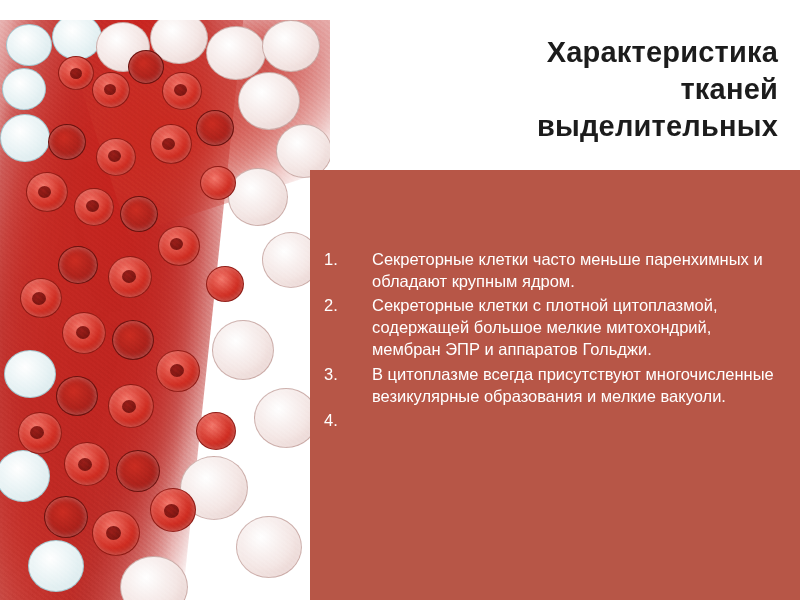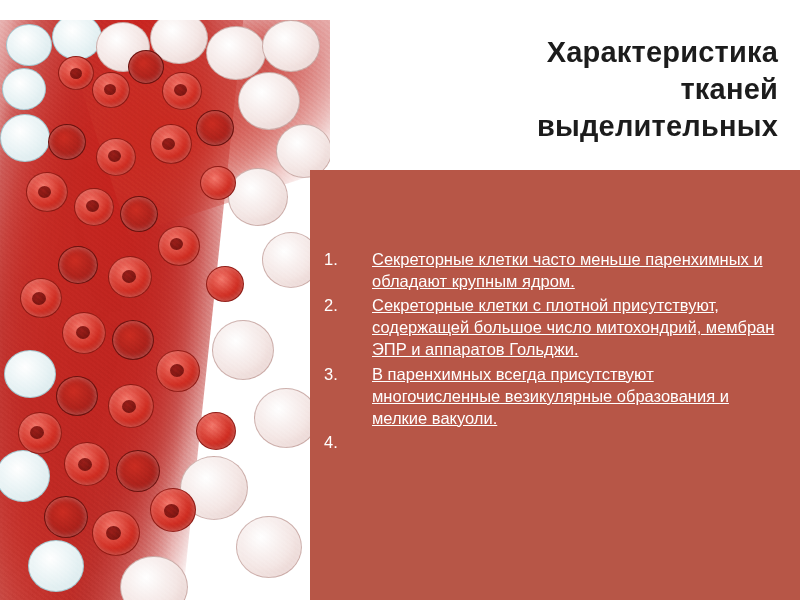--- a/index.html
+++ b/index.html
@@ -143,21 +143,20 @@
     flex: 0 0 auto;
     width: 52px;
     text-align: left;
     padding-left: 4px;
     box-sizing: border-box;
     color: #ffffff;
   }
   #list li .txt {
     flex: 1 1 auto;
     padding-right: 6px;
-    text-decoration: underline;
   }
 </style>
 </head>
 <body>
 
 <div id="slide">
 
   <div id="micrograph">
     <div id="band-main"></div>
     <div id="band-arm"></div>
@@ -241,25 +240,25 @@
   </div>
 
   <div id="panel">
     <ol id="list">
       <li>
         <span class="num">1.</span>
         <span class="txt">Секреторные клетки часто меньше паренхимных и обладают крупным ядром.</span>
       </li>
       <li>
         <span class="num">2.</span>
-        <span class="txt">Секреторные клетки с плотной присутствуют, содержащей большое число митохондрий, мембран ЭПР и аппаратов Гольджи.</span>
+        <span class="txt">Секреторные клетки с плотной цитоплазмой, содержащей большое мелкие митохондрий, мембран ЭПР и аппаратов Гольджи.</span>
       </li>
       <li>
         <span class="num">3.</span>
-        <span class="txt">В паренхимных всегда присутствуют многочисленные везикулярные образования и мелкие вакуоли.</span>
+        <span class="txt">В цитоплазме всегда присутствуют многочисленные везикулярные образования и мелкие вакуоли.</span>
       </li>
       <li>
         <span class="num">4.</span>
       </li>
     </ol>
   </div>
 
 </div>
 
 </body></html>

